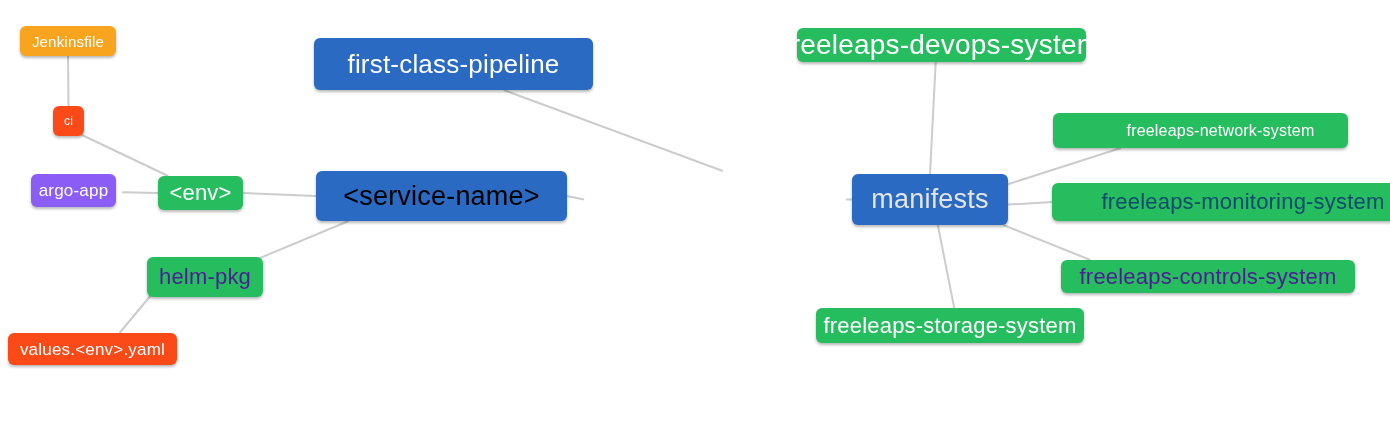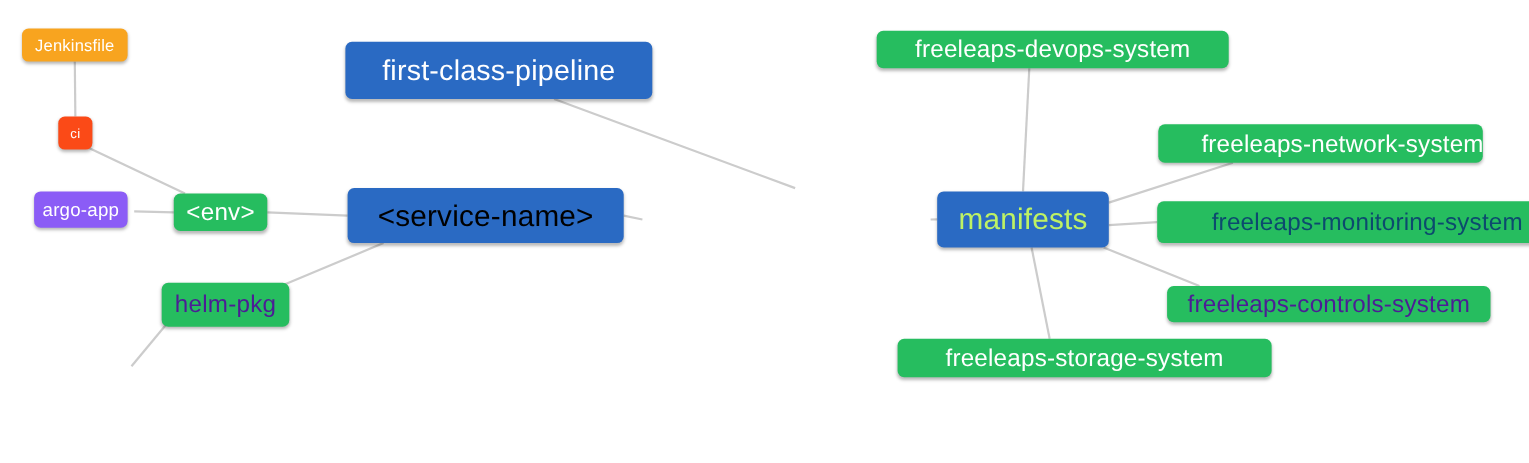--- a/index.html
+++ b/index.html
@@ -58,25 +58,26 @@
       <line x1="846" y1="199.56" x2="852" y2="199.5" stroke="#cccccc" stroke-width="2"></line>
       <line x1="930" y1="174" x2="935.72" y2="62" stroke="#cccccc" stroke-width="2"></line>
       <line x1="1008" y1="184.2" x2="1120.85" y2="148" stroke="#cccccc" stroke-width="2"></line>
       <line x1="1008" y1="204.6" x2="1052" y2="202" stroke="#cccccc" stroke-width="2"></line>
       <line x1="1003.3199999999999" y1="225" x2="1090.4" y2="260" stroke="#cccccc" stroke-width="2"></line>
       <line x1="937.8" y1="225" x2="954.24" y2="308" stroke="#cccccc" stroke-width="2"></line>
     </svg>
   <div id="node-layer">
       <div class="node" style="left: 314px; top: 38px; width: 279px; height: 52px; font-size: 26px; background: rgb(42, 106, 195); color: rgb(255, 255, 255); text-align: right;">first-class-pipeline</div>
       <div class="node" style="left: 316px; top: 171px; width: 251px; height: 50px; font-size: 27px; background: rgb(42, 106, 195); color: #000000;">&lt;service-name&gt;</div>
-      <div class="node" style="left: 852px; top: 174px; width: 156px; height: 51px; font-size: 27px; background: rgb(42, 106, 195); color: #bef264;">manifests</div>
+      <div class="node" style="left: 852px; top: 174px; width: 156px; height: 51px; font-size: 27px; background: rgb(42, 106, 195); color: #e5e5e5;">manifests</div>
       <div class="node" style="left: 158px; top: 176px; width: 85px; height: 34px; font-size: 22px; background: rgb(38, 189, 95); color: rgb(255, 255, 255);">&lt;env&gt;</div>
       <div class="node" style="left: 147px; top: 257px; width: 116px; height: 40px; font-size: 22px; background: rgb(38, 189, 95); color: #4c1d95;">helm-pkg</div>
       <div class="node" style="left: 53px; top: 106px; width: 31px; height: 30px; font-size: 12px; background: rgb(251, 74, 23); color: rgb(255, 255, 255);">ci</div>
       <div class="node" style="left: 31px; top: 174px; width: 85px; height: 33px; font-size: 17px; background: #8b5cf6; color: rgb(255, 255, 255);">argo-app</div>
+      <div class="node" style="left: 8px; top: 333px; width: 169px; height: 32px; font-size: 17px; background: rgb(251, 74, 23); color: rgb(255, 255, 255);">values.&lt;env&gt;.yaml</div>
       <div class="node" style="left: 20px; top: 26px; width: 96px; height: 30px; font-size: 15px; background: rgb(248, 164, 31); color: rgb(255, 255, 255);">Jenkinsfile</div>
-      <div class="node" style="left: 797px; top: 28px; width: 320px; height: 34px; font-size: 22px; background: rgb(38, 189, 95); color: rgb(255, 255, 255);">freeleaps-devops-system</div>
-      <div class="node" style="left: 1053px; top: 113px; width: 295px; height: 35px; font-size: 22px; background: rgb(38, 189, 95); color: rgb(255, 255, 255); padding-left: 40px;">freeleaps-network-system</div>
+      <div class="node" style="left: 797px; top: 28px; width: 289px; height: 34px; font-size: 28px; background: rgb(38, 189, 95); color: rgb(255, 255, 255);">freeleaps-devops-system</div>
+      <div class="node" style="left: 1053px; top: 113px; width: 295px; height: 35px; font-size: 16px; background: rgb(38, 189, 95); color: rgb(255, 255, 255); padding-left: 40px;">freeleaps-network-system</div>
       <div class="node" style="left: 1052px; top: 183px; width: 382px; height: 38px; font-size: 22px; background: rgb(38, 189, 95); color: #0c4a6e;">freeleaps-monitoring-system</div>
       <div class="node" style="left: 1061px; top: 260px; width: 294px; height: 33px; font-size: 22px; background: rgb(38, 189, 95); color: #4c1d95;">freeleaps-controls-system</div>
-      <div class="node" style="left: 816px; top: 308px; width: 340px; height: 35px; font-size: 22px; background: rgb(38, 189, 95); color: rgb(255, 255, 255);">freeleaps-storage-system</div>
+      <div class="node" style="left: 816px; top: 308px; width: 268px; height: 35px; font-size: 22px; background: rgb(38, 189, 95); color: rgb(255, 255, 255);">freeleaps-storage-system</div>
     </div>
 </div>
 
 </body></html>

